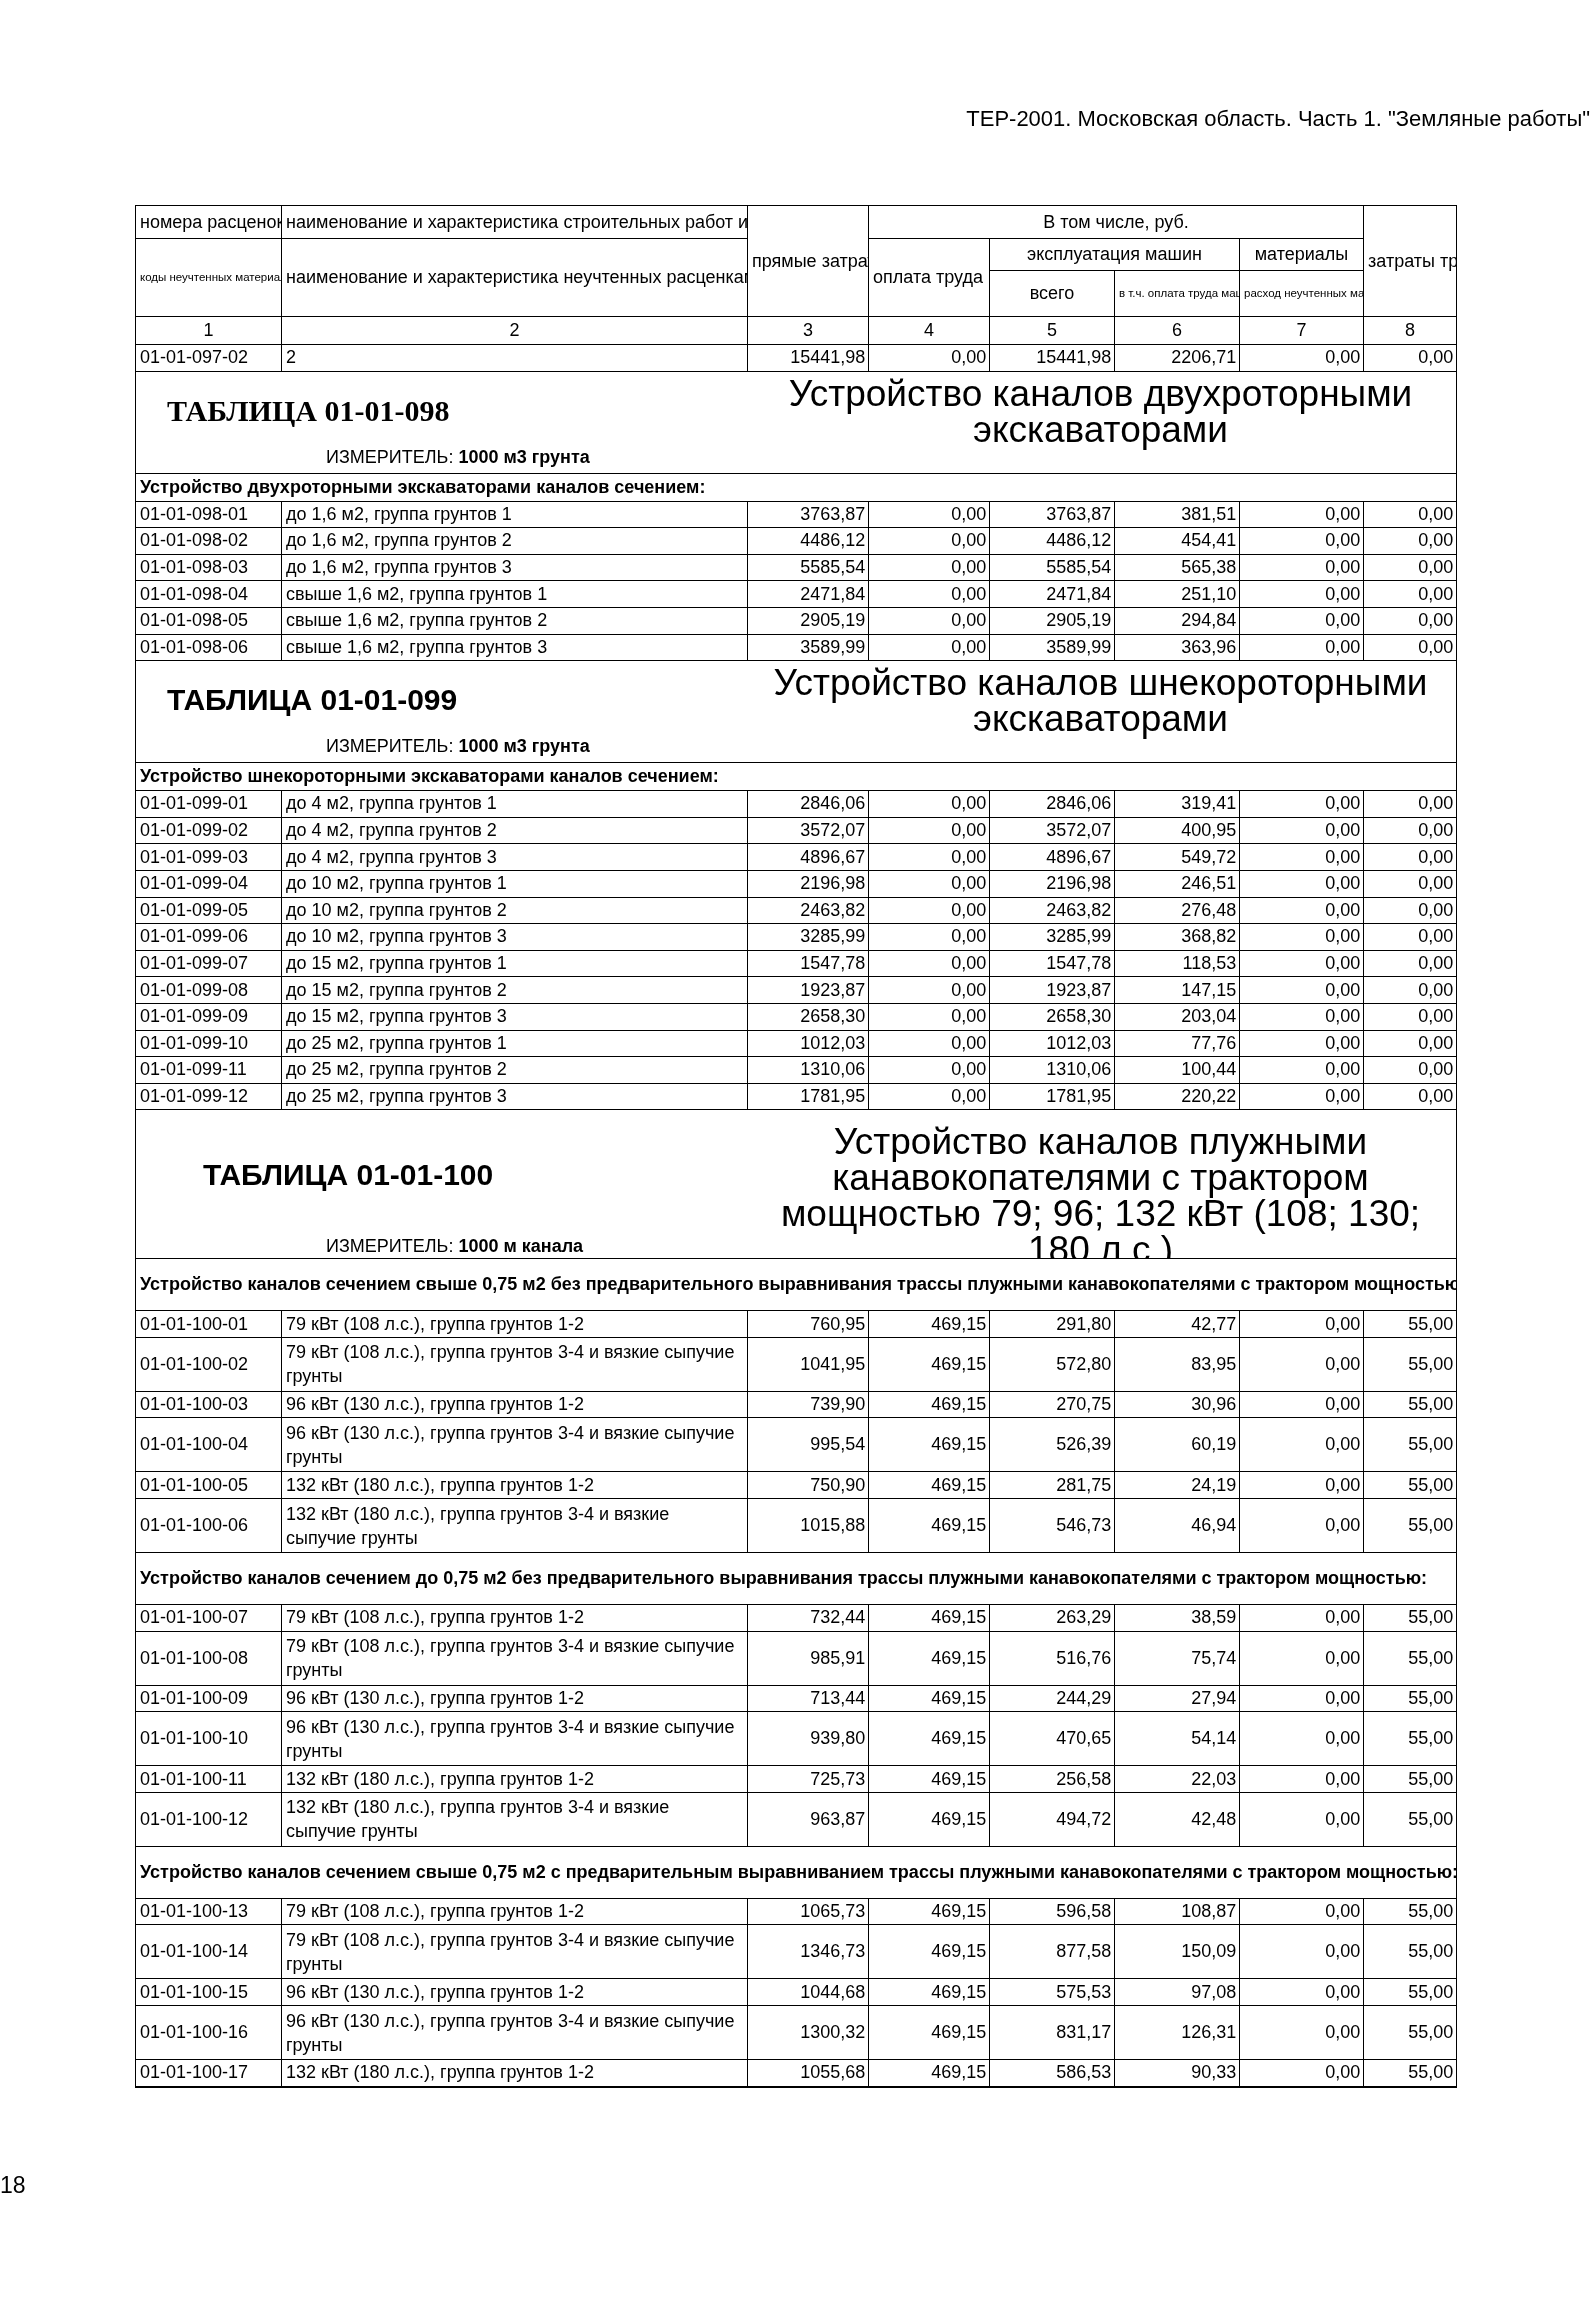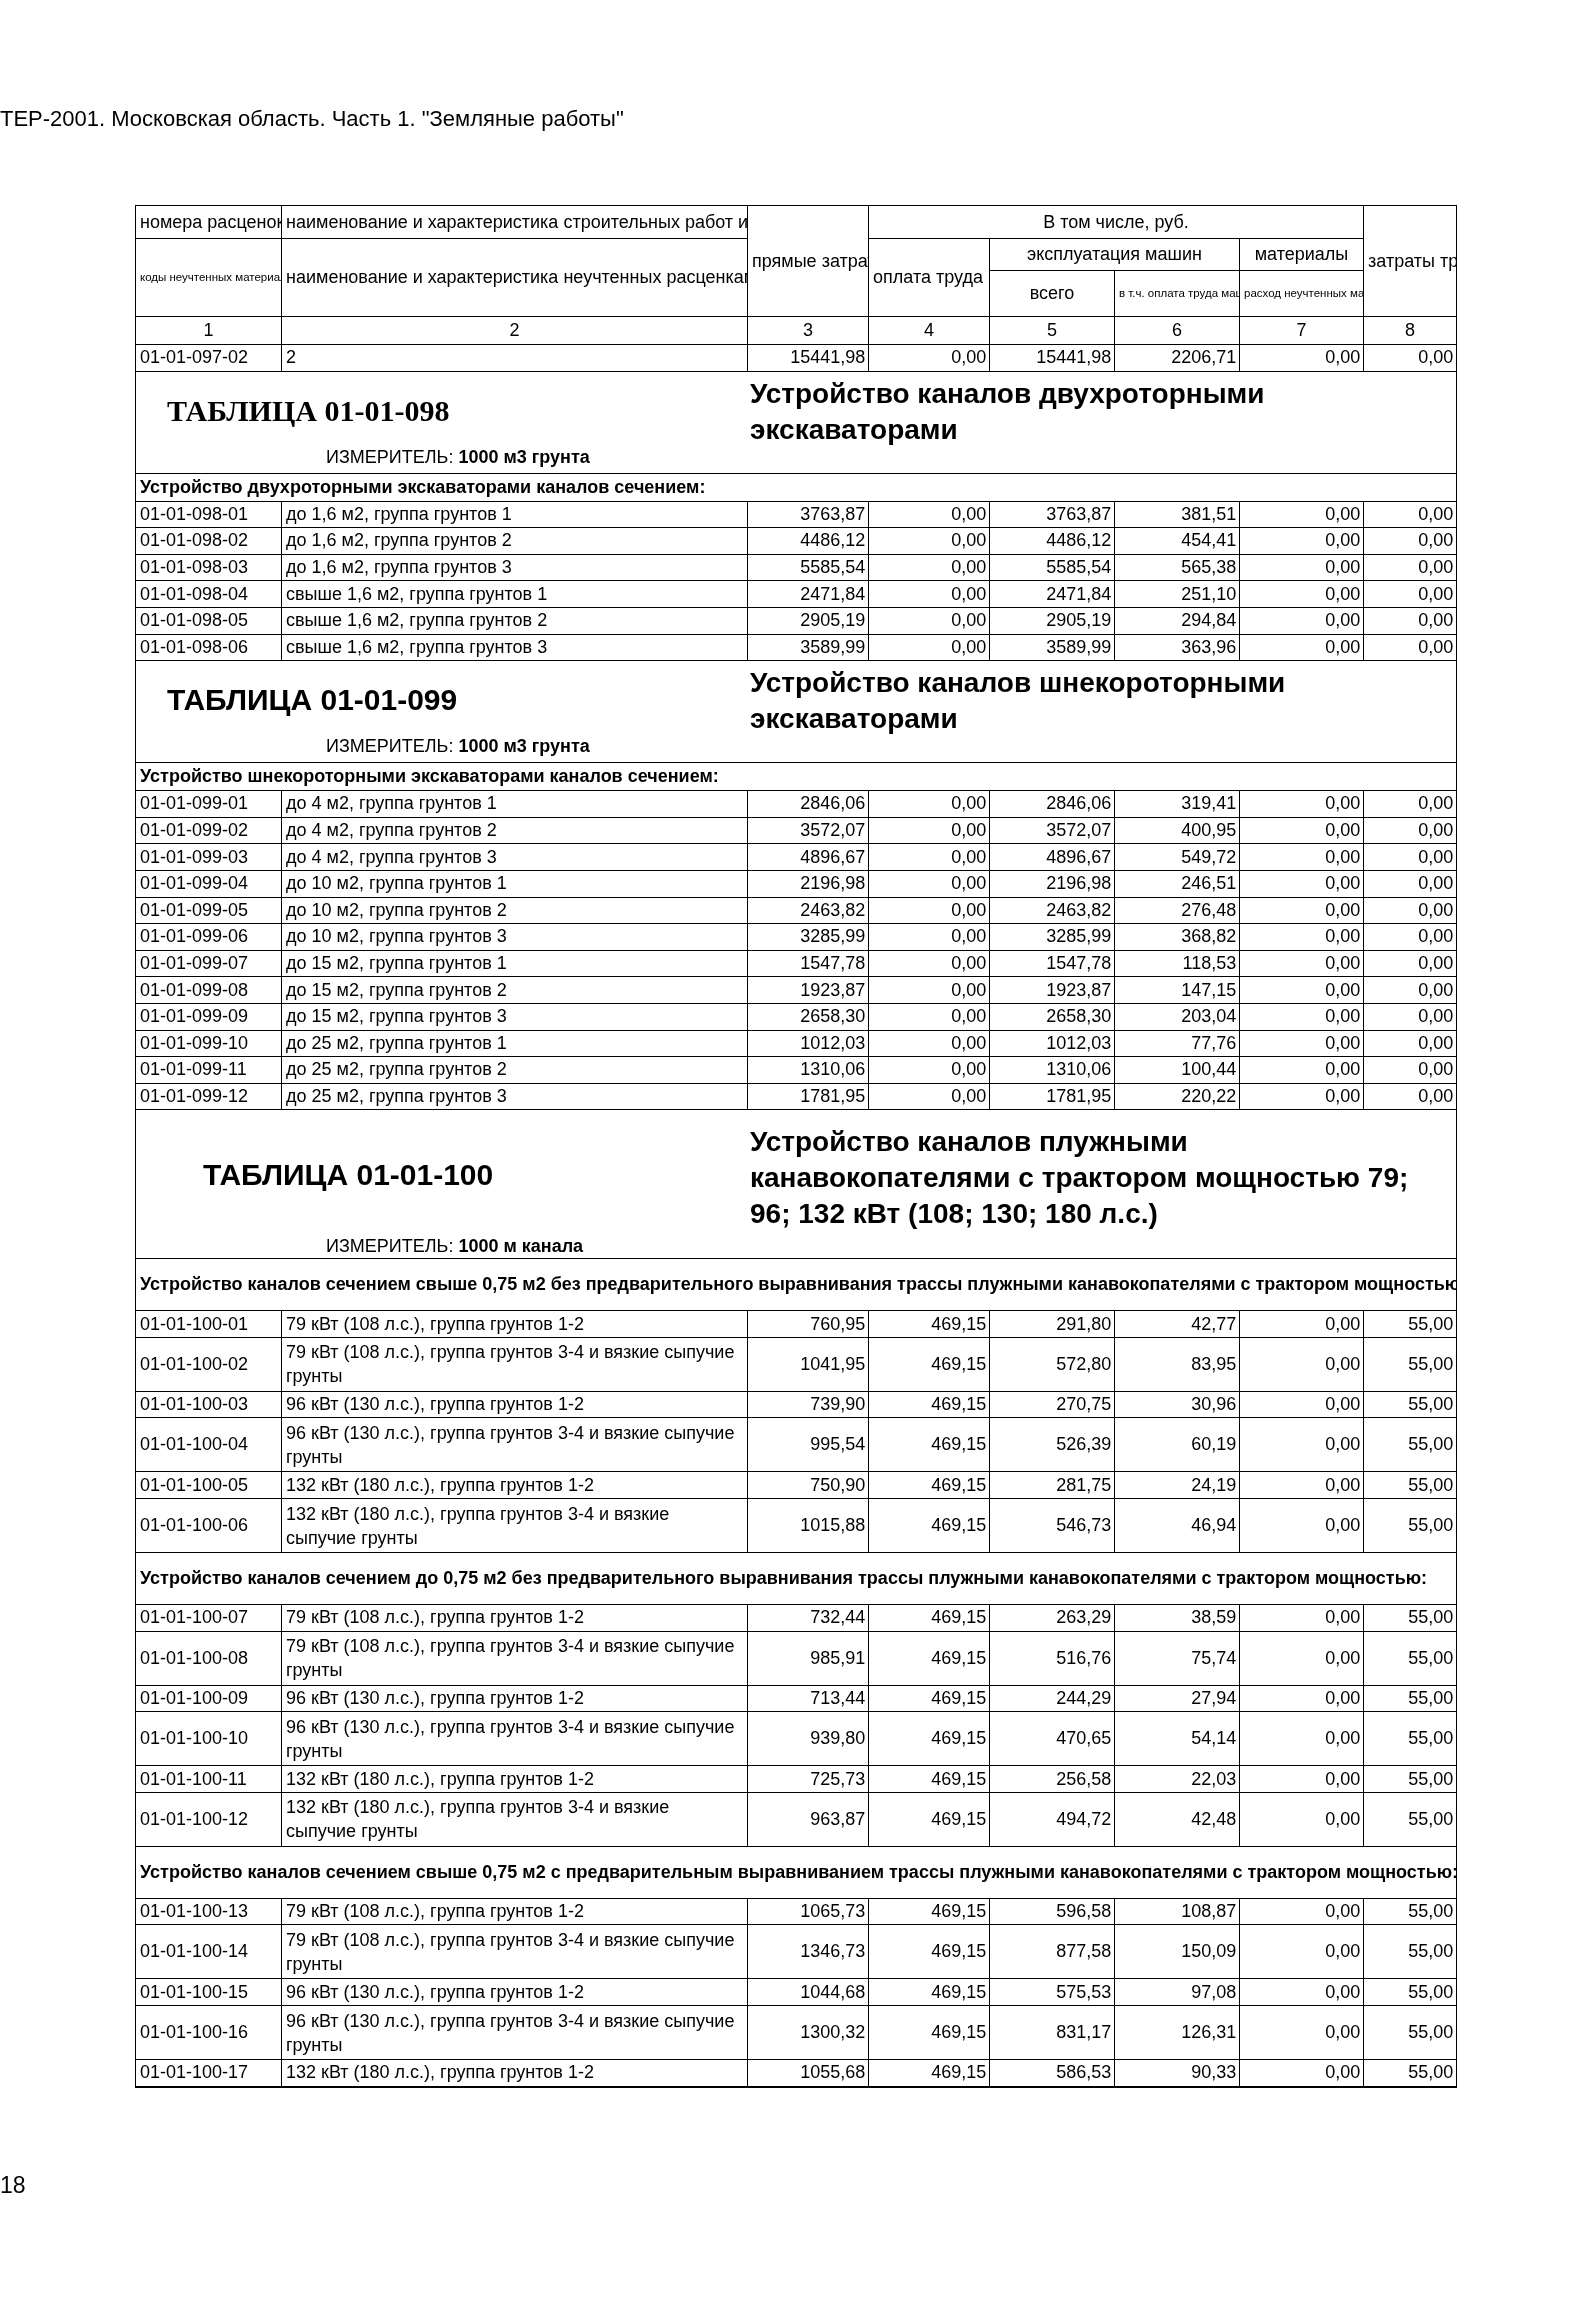--- a/index.html
+++ b/index.html
@@ -1,36 +1,36 @@
 <!DOCTYPE html>
 <html style="font-size:10.8px"><head>
 <meta charset="utf-8">
 <style>
   html, body { margin:0; padding:0; background:#ffffff; }
   body { width:1592px; height:2307px; position:relative; overflow:hidden;
          font-family:"Liberation Sans", sans-serif; color:#000; }
-  .doc-title { position:absolute; top:106px; left:0; width:1590px; text-align:left;
+  .doc-title { position:absolute; top:106px; left:0; width:1590px; text-align:right;
                font-size:22px; }
   .page-number { position:absolute; top:2172px; left:0; width:1592px; font-size:23px; }
   table.grid { position:absolute; left:135px; top:205px; width:1321px;
                border-collapse:collapse; table-layout:fixed; }
   table.grid td { border:1.3px solid #000; padding:0 4px; font-size:18px; line-height:23px;
                   overflow:hidden; white-space:nowrap; }
   table.grid td.num { text-align:right; padding-right:2.7px; }
   .hdr td { text-align:center; line-height:25.6px; font-size:19.5px; white-space:normal; }
   .hdr .tiny { font-size:11.5px; line-height:17.5px; }
   .hdr-h1 td { height:32px;margin-top:20px; }
   .colnums td { height:27px; text-align:center; font-size:19.5px; }
   .datarow td { height:25.6px; }
   .datarow2 td { height:53px; }
   .datarow2 td.desc { white-space:normal; line-height:24px; }
   td.section { border-left:1.3px solid #000; border-right:1.3px solid #000; border-top:none; border-bottom:none; padding:0; position:relative; }
   .sec-box { position:relative; }
   .sec-table { position:absolute; left:27px; font-weight:bold; font-size:30px; }
-  .sec-title { position:absolute; left:610px; font-weight:bold; font-size:28px; line-height:36px; white-space:normal; width:701px; }
+  .sec-title { position:absolute; left:610px; font-weight:normal; font-size:37px; line-height:36px; white-space:normal; width:701px;text-align:center; }
   .sec-unit { position:absolute; left:141px; font-size:18px;margin-left:45px; }
   .sec-unit b { font-weight:bold; }
   td.subhead { font-weight:bold; font-size:17.5px; padding-left:141px; white-space:normal; line-height:27px; }
   .thick-top td { border-top:2.7px solid #000; }
 </style>
 </head>
 <body>
 
 <div class="doc-title">ТЕР-2001. Московская область. Часть 1. "Земляные работы"</div>
 

